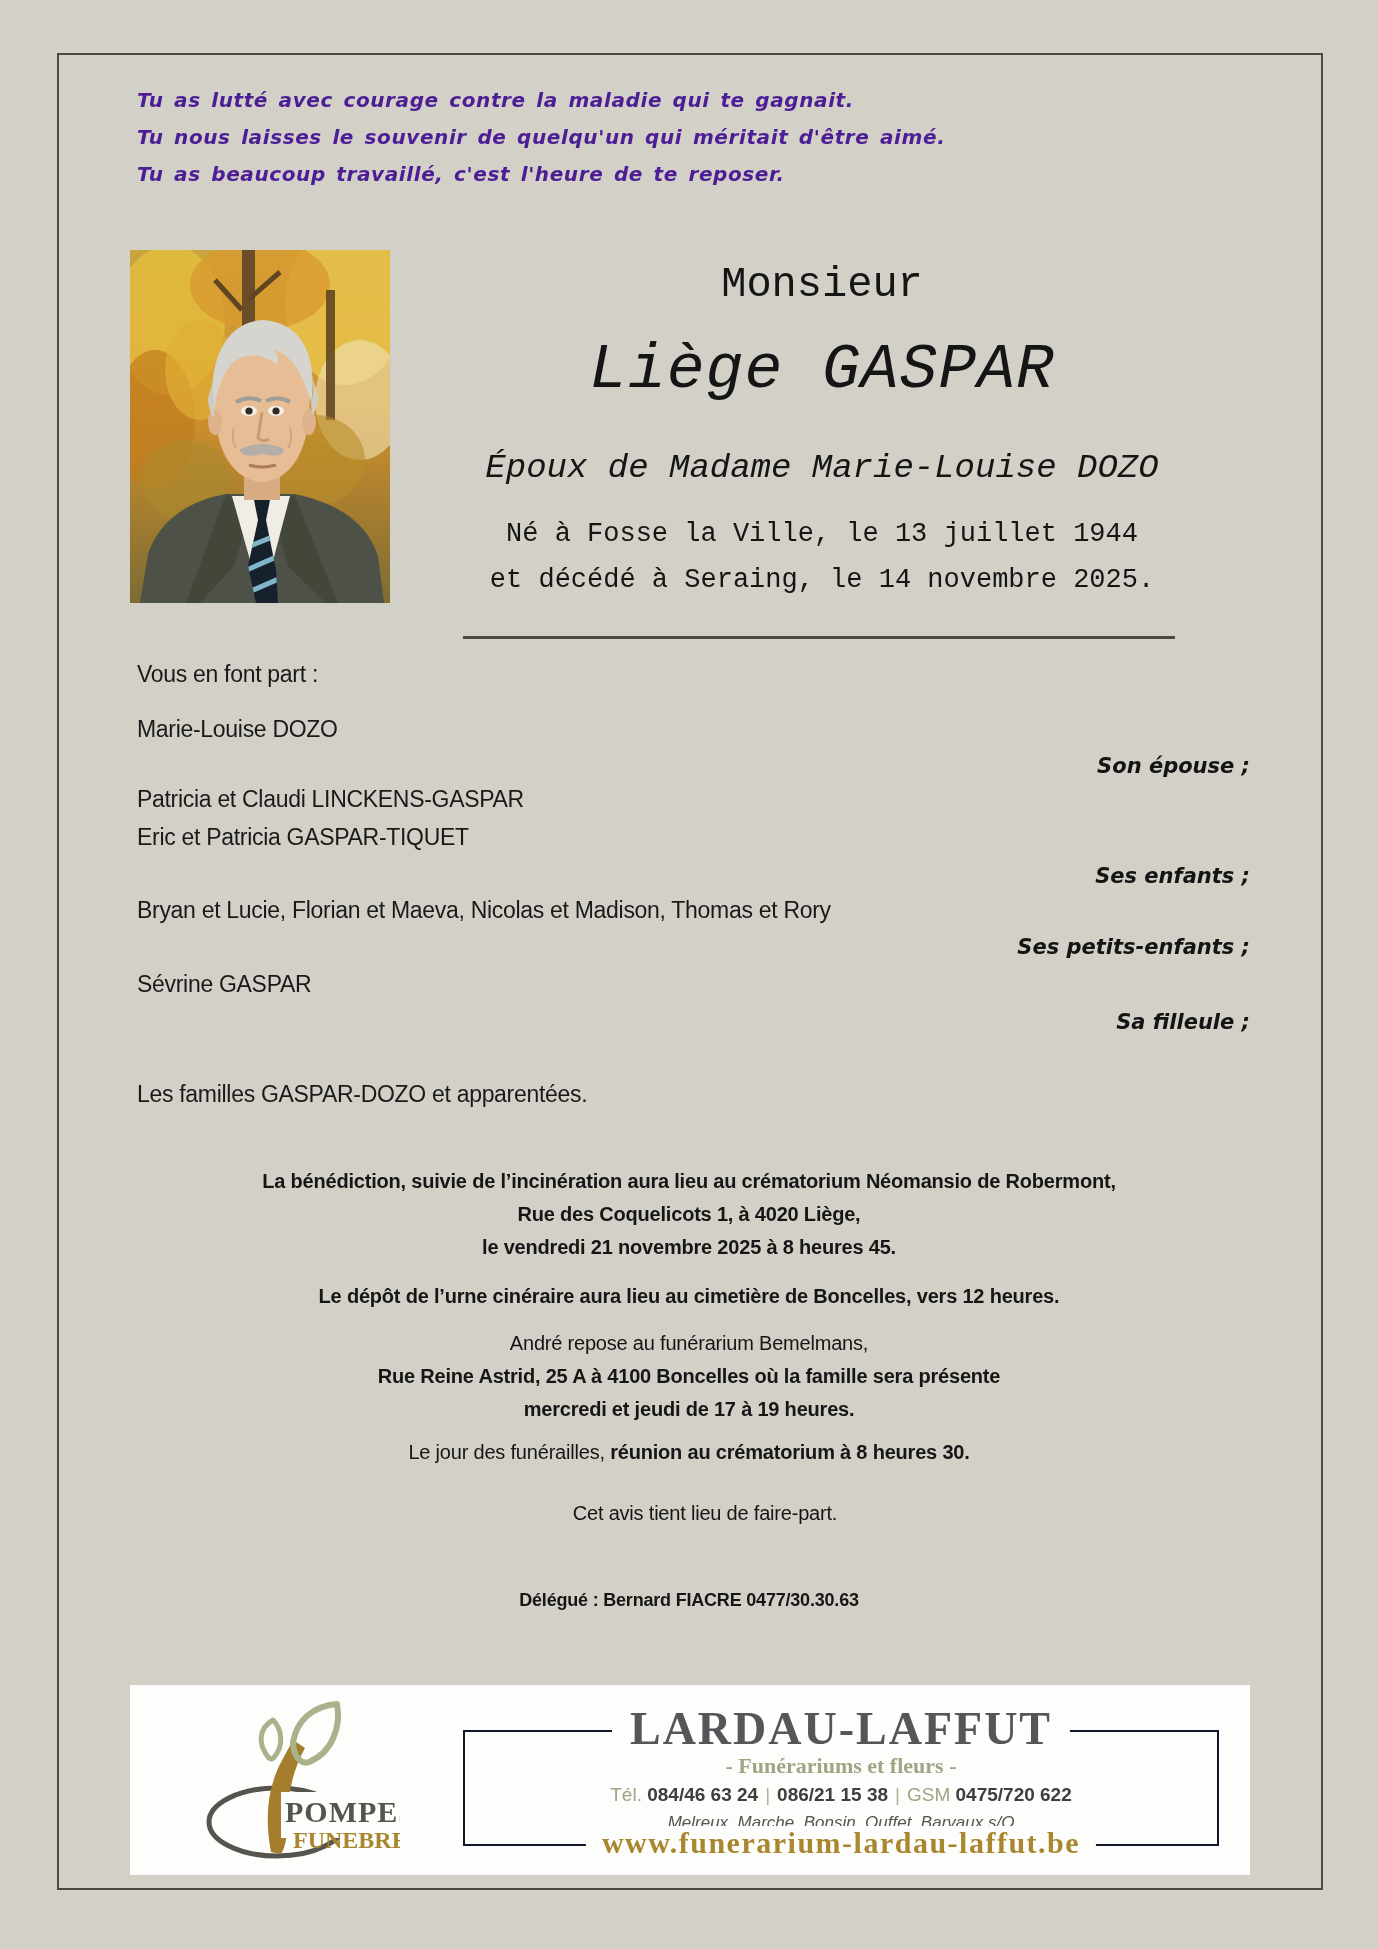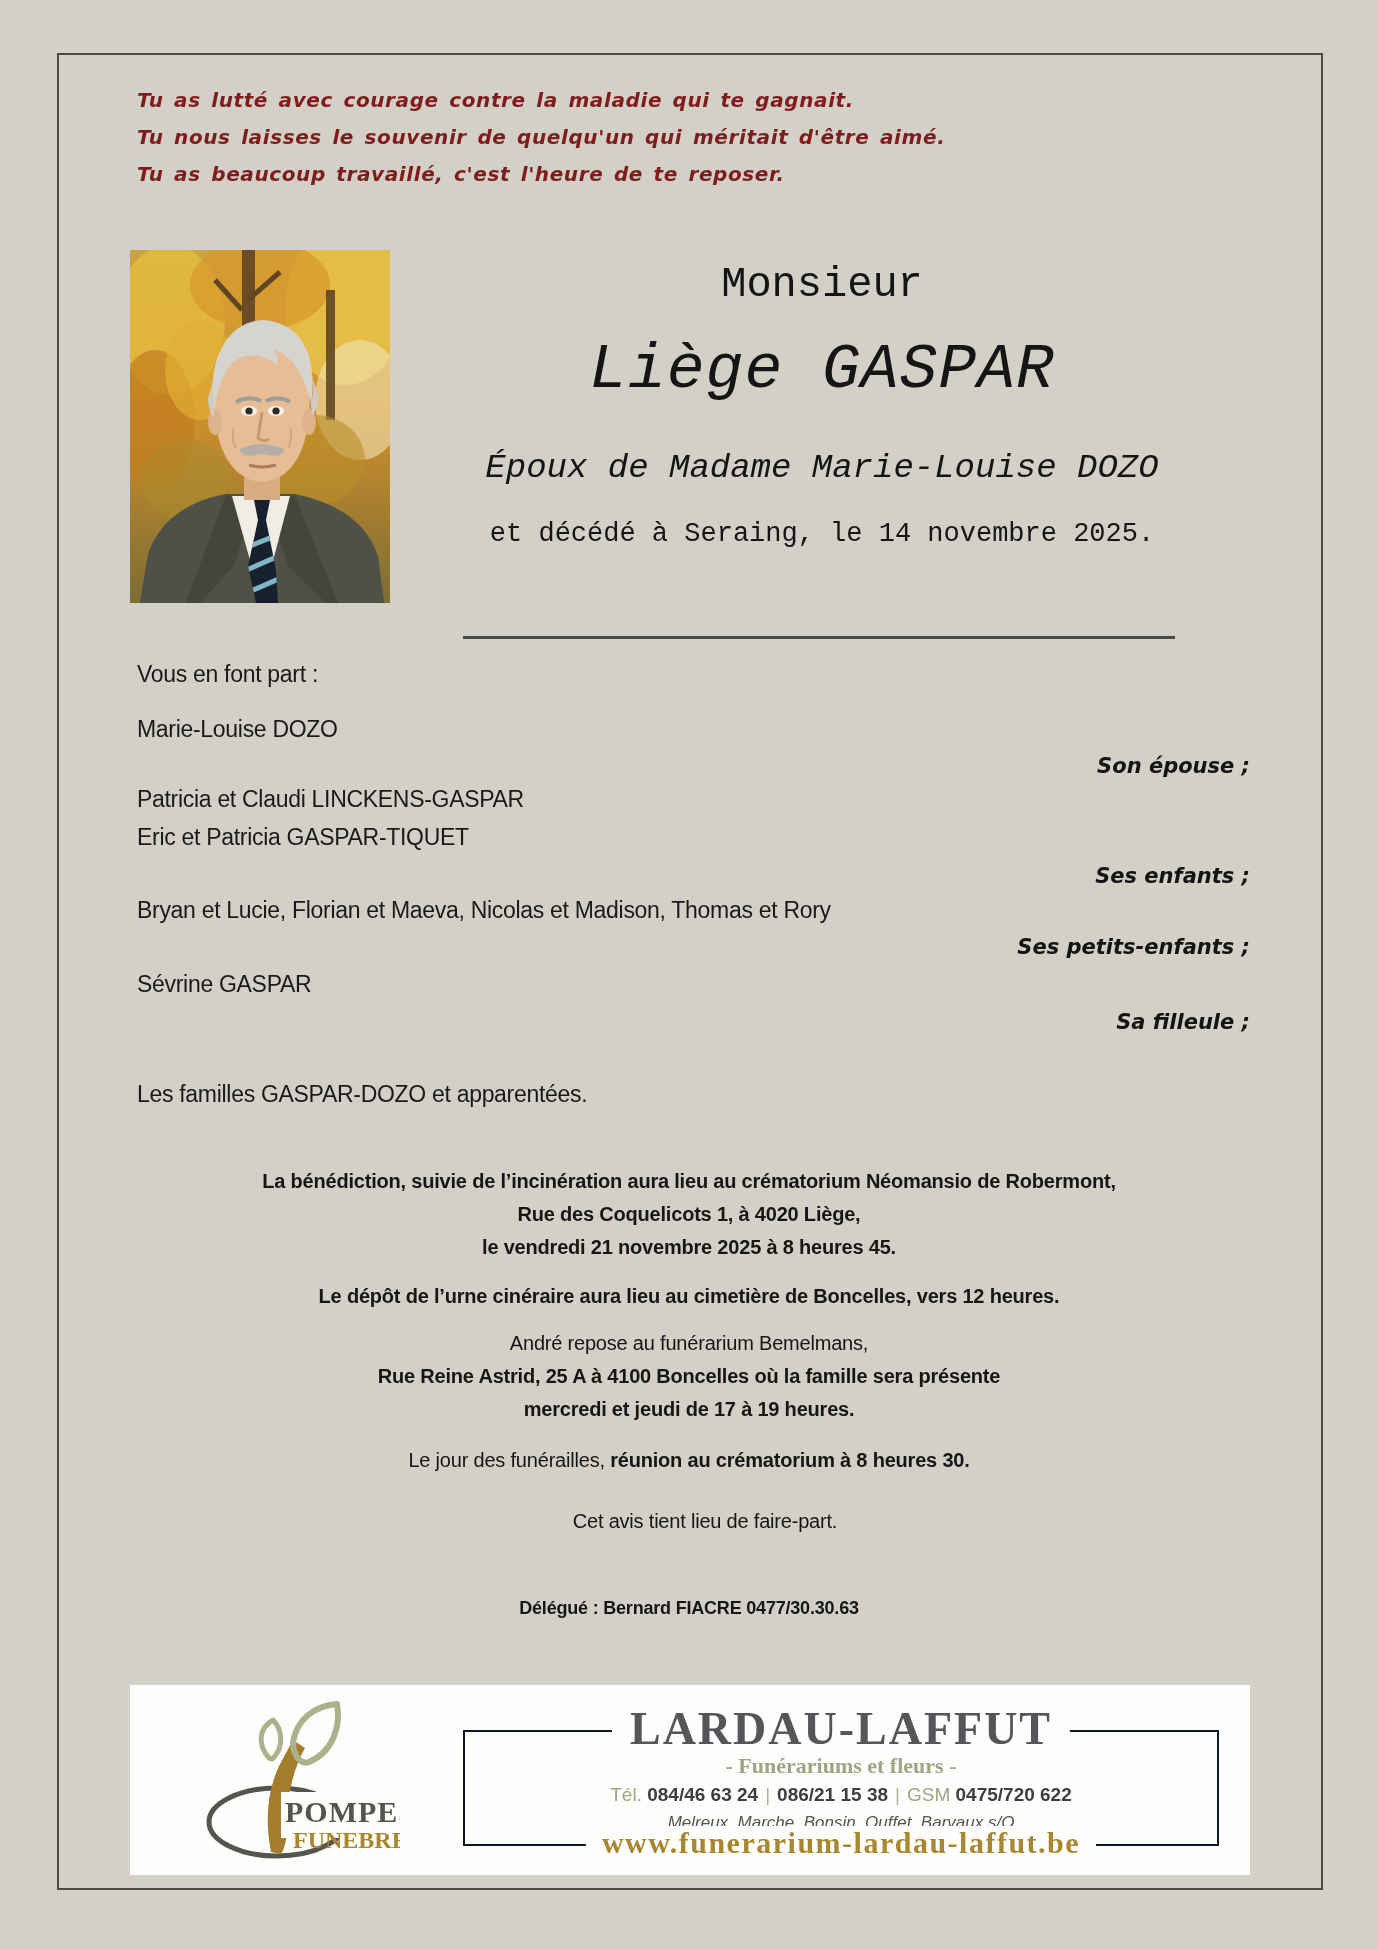--- a/index.html
+++ b/index.html
@@ -6,21 +6,21 @@
   body{
     width:1378px;height:1949px;position:relative;overflow:hidden;
     background:#d3d0c8;color:#181818;
     font-family:"Liberation Sans",sans-serif;
   }
   .frame{position:absolute;left:57px;top:53px;width:1262px;height:1833px;border:2px solid #4a4a44;}
 
   
   .quote{position:absolute;left:137px;top:82px;
     font-family:"DejaVu Sans",sans-serif;font-style:italic;font-weight:bold;
-    font-size:20px;line-height:37px;letter-spacing:.6px;word-spacing:3px;color:#7f1d1d;}
+    font-size:20px;line-height:37px;letter-spacing:.6px;word-spacing:3px;color:#4c1d95;}
 
   
   .photo{position:absolute;left:130px;top:250px;width:260px;height:353px;}
   .photo svg{display:block;width:100%;height:100%;}
 
   
   .head{position:absolute;left:392px;top:250px;width:860px;text-align:center;
     font-family:Liberation Mono, monospace;color:#151515;}
   .head .salutation{font-size:42px;line-height:1;margin-top:14px;}
   .head .name{font-size:63px;font-style:italic;line-height:1;margin-top:33px;letter-spacing:1px;}
@@ -33,21 +33,21 @@
   .fam{position:absolute;left:137px;font-size:23px;letter-spacing:-.3px;color:#1a1a1a;white-space:nowrap;}
   .rel{position:absolute;right:128px;text-align:right;white-space:nowrap;
     font-family:"DejaVu Sans",sans-serif;font-weight:bold;font-style:italic;font-size:21px;color:#141414;}
 
   
   .ceremony{position:absolute;left:60px;top:1165px;width:1258px;text-align:center;
     font-size:20px;line-height:33px;letter-spacing:-.2px;color:#161616;}
   .ceremony .b{font-weight:bold;}
   .ceremony .urn{margin-top:16px;}
   .ceremony .repose{margin-top:14px;}
-  .ceremony .jour{margin-top:18px;}
+  .ceremony .jour{margin-top:10px;}
   .ceremony .avis{margin-top:28px;padding-left:32px;}
   .ceremony .condol{margin-top:16px;}
   .ceremony .delegate{margin-top:54px;font-size:18px;font-weight:bold;}
   a.link{color:#0d66d0;text-decoration:underline;font-weight:bold;}
 
   
   .footer{position:absolute;left:130px;top:1685px;width:1120px;height:190px;background:#fdfdfc;}
   .logo{position:absolute;left:75px;top:15px;width:195px;height:160px;}
   .logo svg{display:block;width:100%;height:100%;}
   .fbox{position:absolute;left:333px;top:45px;width:752px;height:112px;border:2px solid #0f172a;}
@@ -135,20 +135,21 @@
     <path d="M119,215 Q132,219 146,215" stroke="#ab7a5d" stroke-width="3" fill="none"></path>
     <path d="M104,178 Q101,190 106,198 M160,178 Q163,190 158,198" stroke="#d2a77e" stroke-width="2" fill="none"></path>
   </svg>
 </div>
 
 <div class="head">
   <div class="salutation">Monsieur</div>
   <div class="name">Liège GASPAR</div>
   <div class="spouse">Époux de Madame Marie-Louise DOZO</div>
   <div class="dates">
+    <div>Né à Fosse la Ville, le 13 juillet 1944</div>
     <div>et décédé à Seraing, le 14 novembre 2025.</div>
   </div>
 </div>
 
 <div class="divider"></div>
 
 <div class="fam" style="top:661px;">Vous en font part :</div>
 <div class="fam" style="top:716px;">Marie-Louise DOZO</div>
 <div class="rel" style="top:754px;">Son épouse ;</div>
 <div class="fam" style="top:786px;">Patricia et Claudi LINCKENS-GASPAR</div>

